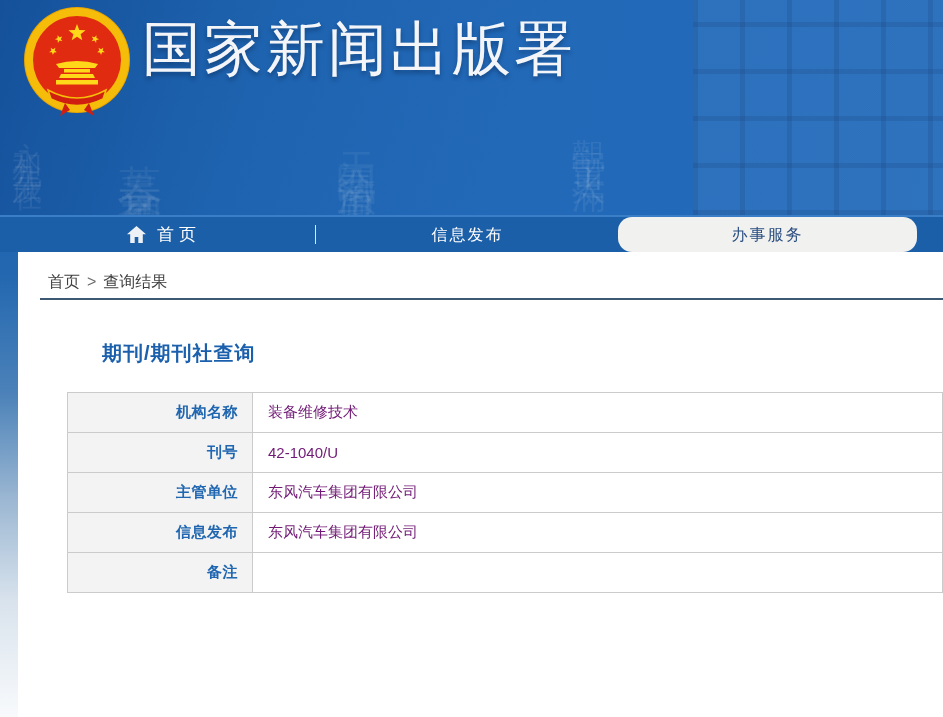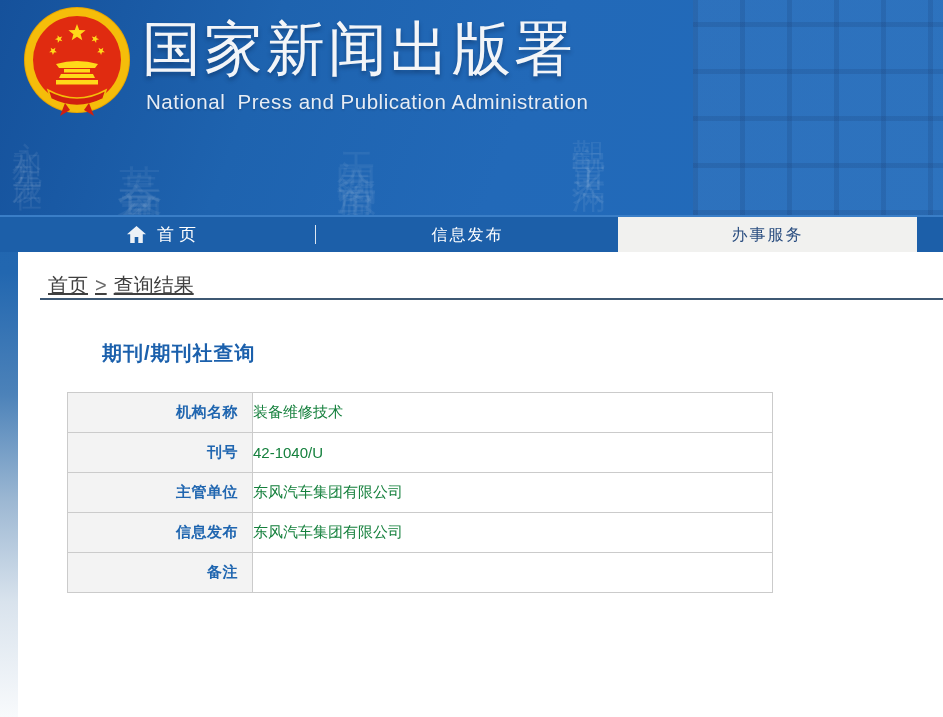--- a/index.html
+++ b/index.html
@@ -60,54 +60,54 @@
     background:rgba(255,255,255,0.85);
   }
   .nav-info {
     position:absolute; left:400px; top:0; width:135px; height:34px;
     line-height:35px; text-align:center; color:#ffffff; font-size:16px;
     letter-spacing:2px; cursor:pointer;
   }
   .nav-tab-active {
     position:absolute; left:618px; top:0; width:299px; height:35px;
     background:#f1f1ef; color:#2b4e80; font-size:16px; line-height:35px;
-    text-align:center; letter-spacing:2px; cursor:pointer;
+    text-align:center; letter-spacing:2px; cursor:pointer;border-radius:14px;
   }
 
   
   .content {
     position:absolute; left:18px; top:252px; width:925px; height:465px;
     background:#ffffff;
   }
   .breadcrumb {
-    position:absolute; left:30px; top:20px; font-size:20px; color:#404040;text-decoration:underline;
+    position:absolute; left:30px; top:20px; font-size:16px; color:#404040;
   }
   .breadcrumb .crumb-sep { color:#6a6a6a; margin:0 7px; }
   .breadcrumb .crumb-link { cursor:pointer; }
   .rule {
     position:absolute; left:22px; right:0; top:46px;
     border-top:2px solid #3d5873;
   }
   .page-title {
     position:absolute; left:84px; top:88px;
     font-size:20px; font-weight:bold; color:#1b60ac; letter-spacing:1px;
   }
   .result-table {
-    position:absolute; left:49px; top:140px; width:706px;
+    position:absolute; left:49px; top:140px; width:876px;
     border-collapse:collapse; table-layout:fixed;
   }
   .result-table td {
     border:1px solid #cbcbcb; height:40px; font-size:15px;
   }
   .result-table td.cell-label {
     width:185px; background:#f3f3f3; color:#2066b0; font-weight:bold;
     text-align:right; padding-right:14px; letter-spacing:0.5px;
   }
   .result-table td.cell-value {
-    color:#15803d;
+    padding-left:15px; color:#701a75;
   }
 </style>
 </head>
 <body>
 
 <div class="site-header">
   <div class="seal-grid"></div>
   <div class="watermark-col wm1">永和九年歲在</div>
   <div class="watermark-col wm2">暮春之初會于</div>
   <div class="watermark-col wm3">天朗氣清惠風</div>
@@ -128,21 +128,20 @@
       <use href="#star" fill="#ffd919" transform="translate(79,45) scale(0.45) rotate(35)"></use>
       <path d="M34,58 Q55,52 76,58 L73,62 L37,62 Z" fill="#ffd919"></path>
       <rect x="42" y="63" width="26" height="3.5" fill="#ffd919"></rect>
       <path d="M39,68 L71,68 L73,72 L37,72 Z" fill="#ffd919"></path>
       <rect x="34" y="74" width="42" height="4.5" fill="#ffd919"></rect>
       <path d="M26,84 Q55,100 84,84 L81,93 Q55,106 29,93 Z" fill="#d01f10" stroke="#f5bd0a" stroke-width="1.5"></path>
       <path d="M43,97 L38,110 L48,104 Z" fill="#d01f10"></path>
       <path d="M67,97 L72,110 L62,104 Z" fill="#d01f10"></path>
     </svg>
     <div class="site-title">国家新闻出版署</div>
-    <div class="site-subtitle">National  Press and Publication Administration</div>
   </div>
 </div>
 
 <div class="nav">
   <div class="nav-home">
     <svg width="19" height="17" viewBox="0 0 19 17">
       <path d="M9.5 0 L19 8.2 H15.8 V17 H11.3 V11 H7.7 V17 H3.2 V8.2 H0 Z" fill="#edf1f6"></path>
     </svg>
     <span>首页</span>
   </div>

